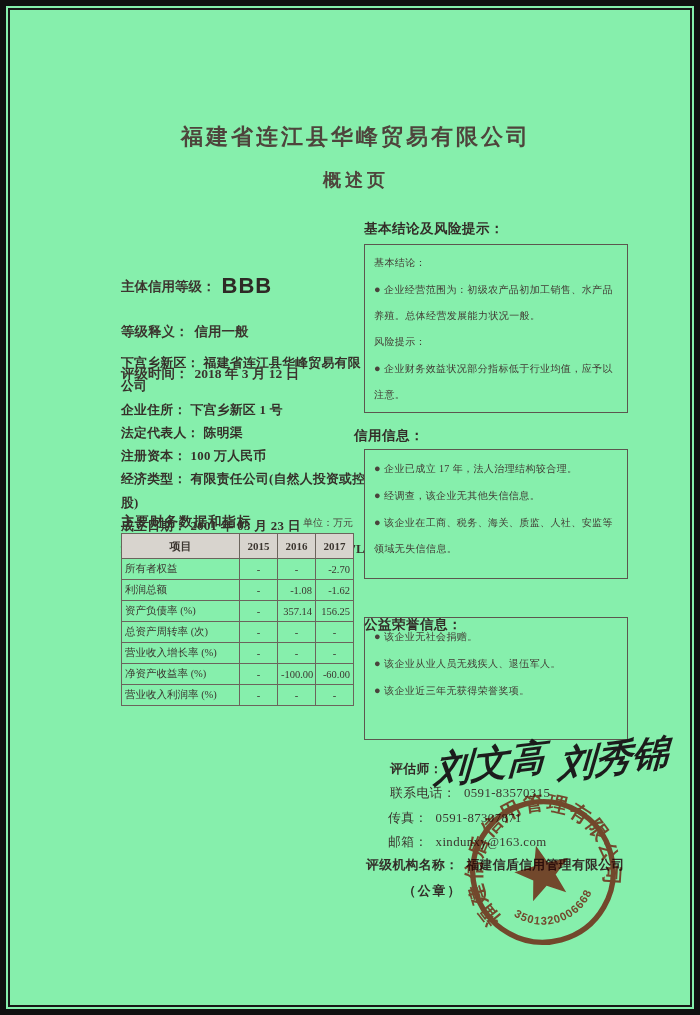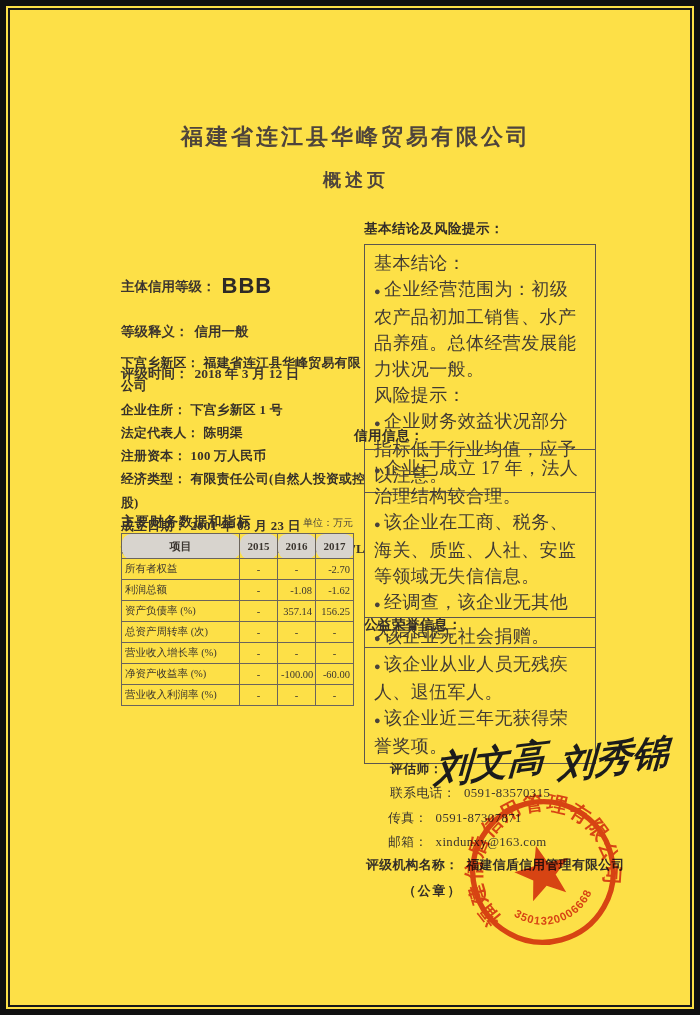--- a/index.html
+++ b/index.html
@@ -1,17 +1,17 @@
 <!DOCTYPE html>
 <html><head>
 <meta charset="utf-8">
 <style>
   html,body{margin:0;padding:0;background:#e8e8e8;}
   .page{
-    position:relative;width:700px;height:1015px;background:#fde047;
+    position:relative;width:700px;height:1015px;background:#86efac;
     box-sizing:border-box;border:6px solid #101010;overflow:hidden;
     font-family:"Liberation Serif", serif;color:#453e37;
   }
   .page::after{content:"";position:absolute;inset:2px;border:2px solid #181818;pointer-events:none;}
   .abs{position:absolute;}
 
   
   .doc-title{left:0;top:116px;width:700px;text-align:center;font-size:22px;font-weight:700;letter-spacing:3px;color:#4e443c;}
   .doc-subtitle{left:0;top:162px;width:700px;text-align:center;font-size:18px;font-weight:600;letter-spacing:4px;color:#4e443c;}
 
@@ -24,30 +24,30 @@
 
   .company-block{left:115px;top:346px;width:252px;font-size:12.8px;font-weight:700;line-height:1.82;color:#36302a;letter-spacing:.3px;}
   .company-block .lab{margin-right:4px;}
 
   
   .fin-head{left:115px;top:506px;width:232px;}
   .fin-title{font-size:13.5px;font-weight:700;color:#36302a;letter-spacing:1px;}
   .fin-unit{position:absolute;right:0;top:4px;font-size:10px;color:#4a433c;}
   table.fin{position:absolute;left:115px;top:527px;width:232px;border-collapse:collapse;table-layout:fixed;}
   table.fin th,table.fin td{border:1px solid #6b645c;font-size:10.5px;color:#3b352f;padding:0 3px;height:20px;overflow:hidden;white-space:nowrap;}
-  table.fin th{background:#d8d4ce;font-weight:700;font-size:11px;height:24px;border-radius:9px;}
+  table.fin th{background:#d8d4ce;font-weight:700;font-size:11px;height:24px;}
   table.fin col.c-item{width:118px;}
   table.fin col.c-y{width:38px;}
   td.item{text-align:left;padding-left:4px;}
   td.val{text-align:right;padding-right:5px;}
   td.val.dash{text-align:center;padding-right:3px;}
 
   
   .rc-title{font-size:13.5px;font-weight:700;color:#332d28;letter-spacing:.5px;}
-  .rbox{box-sizing:border-box;border:1.5px solid #5c564f;padding:5px 9px 4px 9px;width:232px;font-size:18px;line-height:26px;color:#423b34;letter-spacing:.4px;}
+  .rbox{box-sizing:border-box;border:1.5px solid #5c564f;padding:5px 9px 4px 9px;width:264px;font-size:10px;line-height:26px;color:#423b34;letter-spacing:.4px;}
   .rbox p{margin:0;}
   .bullet::before{content:"●";margin-right:3px;font-size:11px;color:#4a433c;}
   .subhead{font-weight:500;}
 
   
   .f-line{font-size:12.8px;color:#3b352f;letter-spacing:.4px;}
   .f-line .lab{margin-right:8px;}
   .f-bold{font-weight:700;color:#332d28;}
   .sig{position:absolute;font-size:37px;font-style:italic;font-weight:700;color:#1c1c1c;transform:rotate(-7deg) skewX(-10deg);white-space:nowrap;}
 
@@ -153,22 +153,22 @@
   <div class="abs rbox" style="left:358px;top:238px;min-height:164px;">
     <p class="subhead">基本结论：</p>
     <p class="bullet">企业经营范围为：初级农产品初加工销售、水产品养殖。总体经营发展能力状况一般。</p>
     <p class="subhead">风险提示：</p>
     <p class="bullet">企业财务效益状况部分指标低于行业均值，应予以注意。</p>
   </div>
 
   <div class="abs rc-title" style="left:348px;top:421px;">信用信息：</div>
   <div class="abs rbox" style="left:358px;top:443px;min-height:130px;">
     <p class="bullet">企业已成立 17 年，法人治理结构较合理。</p>
+    <p class="bullet">经调查，该企业无其他失信信息。</p>
     <p class="bullet">该企业在工商、税务、海关、质监、人社、安监等领域无失信信息。</p>
-    <p class="bullet">经调查，该企业无其他失信信息。</p>
   </div>
 
   <div class="abs rc-title" style="left:358px;top:590px;margin-top:20px;">公益荣誉信息：</div>
   <div class="abs rbox" style="left:358px;top:611px;min-height:123px;">
     <p class="bullet">该企业无社会捐赠。</p>
     <p class="bullet">该企业从业人员无残疾人、退伍军人。</p>
     <p class="bullet">该企业近三年无获得荣誉奖项。</p>
   </div>
 
   <div class="abs f-line" style="left:384px;top:755px;">

